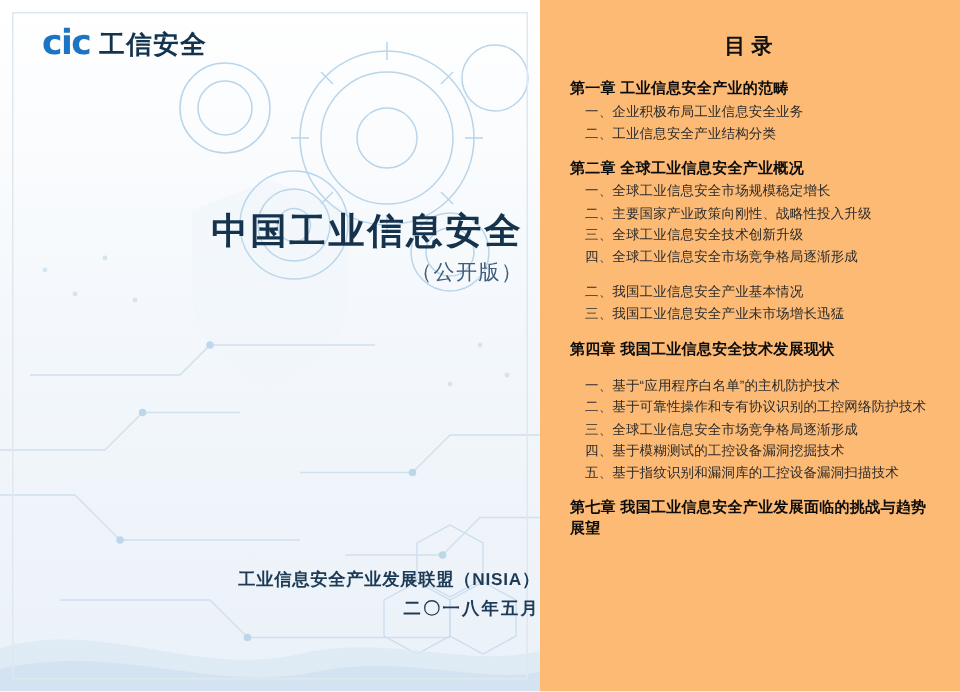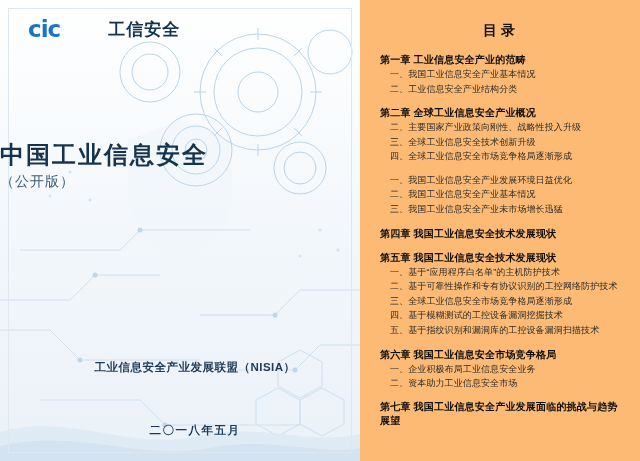--- a/index.html
+++ b/index.html
@@ -59,30 +59,29 @@
     color: #1b74c4;
     font-family: "DejaVu Sans", sans-serif;
     line-height: 1;
   }
   .logo-text {
     font-size: 17px;
     font-weight: bold;
     color: #13334e;
     letter-spacing: 1px;
     line-height: 1;
-    margin-left: 42px;
   }
 
   
   .cover-title-wrap {
     position: absolute;
     left: 0;
     right: 11px;
     top: 138px;
-    text-align: left;
+    text-align: right;
     z-index: 6;
   }
   .cover-title {
     font-size: 24px;
     font-weight: bold;
     color: #16334d;
     letter-spacing: 2px;
     line-height: 1.45;
     margin: 0;
   }
@@ -91,39 +90,38 @@
     font-size: 14px;
     color: #3d5c77;
     letter-spacing: 1px;
   }
 
   
   .cover-footer {
     position: absolute;
     left: 0;
     right: 0;
-    bottom: 20px;
-    text-align: center;
+    bottom: 44px;
+    text-align: right;
     z-index: 6;
     padding-left: 30px;
   }
   .cover-org {
     font-size: 11.5px;
     font-weight: bold;
     color: #1d3b56;
     letter-spacing: 0.5px;
     line-height: 1.7;
   }
   .cover-date {
     font-size: 11.5px;
     font-weight: bold;
     color: #1d3b56;
     letter-spacing: 1.5px;
     line-height: 1.7;
-    margin-top: 44px;
   }
 
   
   .toc {
     position: relative;
     flex: 1 1 auto;
     height: 461px;
     background: #fdba74;
     padding: 22px 18px 10px 20px;
     box-sizing: border-box;
@@ -253,55 +251,49 @@
       <div class="cover-org">工业信息安全产业发展联盟（NISIA）</div>
       <div class="cover-date">二〇一八年五月</div>
     </div>
   </div>
 
   <div class="toc">
     <div class="toc-heading">目录</div>
 
     <div class="toc-chapter">
       <div class="toc-chapter-title">第一章 工业信息安全产业的范畴</div>
-      <div class="toc-item">一、我国工业信息安全产业基本情况</div>
+      <div class="toc-item">一、企业积极布局工业信息安全业务</div>
       <div class="toc-item">二、工业信息安全产业结构分类</div>
     </div>
 
     <div class="toc-chapter">
       <div class="toc-chapter-title">第二章 全球工业信息安全产业概况</div>
+      <div class="toc-item">一、全球工业信息安全市场规模稳定增长</div>
       <div class="toc-item">二、主要国家产业政策向刚性、战略性投入升级</div>
       <div class="toc-item">三、全球工业信息安全技术创新升级</div>
       <div class="toc-item">四、全球工业信息安全市场竞争格局逐渐形成</div>
     </div>
 
     <div class="toc-chapter">
-      <div class="toc-item">一、我国工业信息安全产业发展环境日益优化</div>
       <div class="toc-item">二、我国工业信息安全产业基本情况</div>
       <div class="toc-item">三、我国工业信息安全产业未市场增长迅猛</div>
     </div>
 
     <div class="toc-chapter">
       <div class="toc-chapter-title">第四章 我国工业信息安全技术发展现状</div>
     </div>
 
     <div class="toc-chapter">
-      <div class="toc-chapter-title">第五章 我国工业信息安全技术发展现状</div>
       <div class="toc-item">一、基于“应用程序白名单”的主机防护技术</div>
       <div class="toc-item">二、基于可靠性操作和专有协议识别的工控网络防护技术</div>
       <div class="toc-item">三、全球工业信息安全市场竞争格局逐渐形成</div>
       <div class="toc-item">四、基于模糊测试的工控设备漏洞挖掘技术</div>
       <div class="toc-item">五、基于指纹识别和漏洞库的工控设备漏洞扫描技术</div>
     </div>
 
-    <div class="toc-chapter">
-      <div class="toc-chapter-title">第六章 我国工业信息安全市场竞争格局</div>
-      <div class="toc-item">一、企业积极布局工业信息安全业务</div>
-      <div class="toc-item">二、资本助力工业信息安全市场</div>
-    </div>
 
     <div class="toc-chapter">
       <div class="toc-chapter-title two-line">第七章 我国工业信息安全产业发展面临的挑战与趋势展望</div>
 
     </div>
   </div>
 
 </div>
 
 </body></html>

